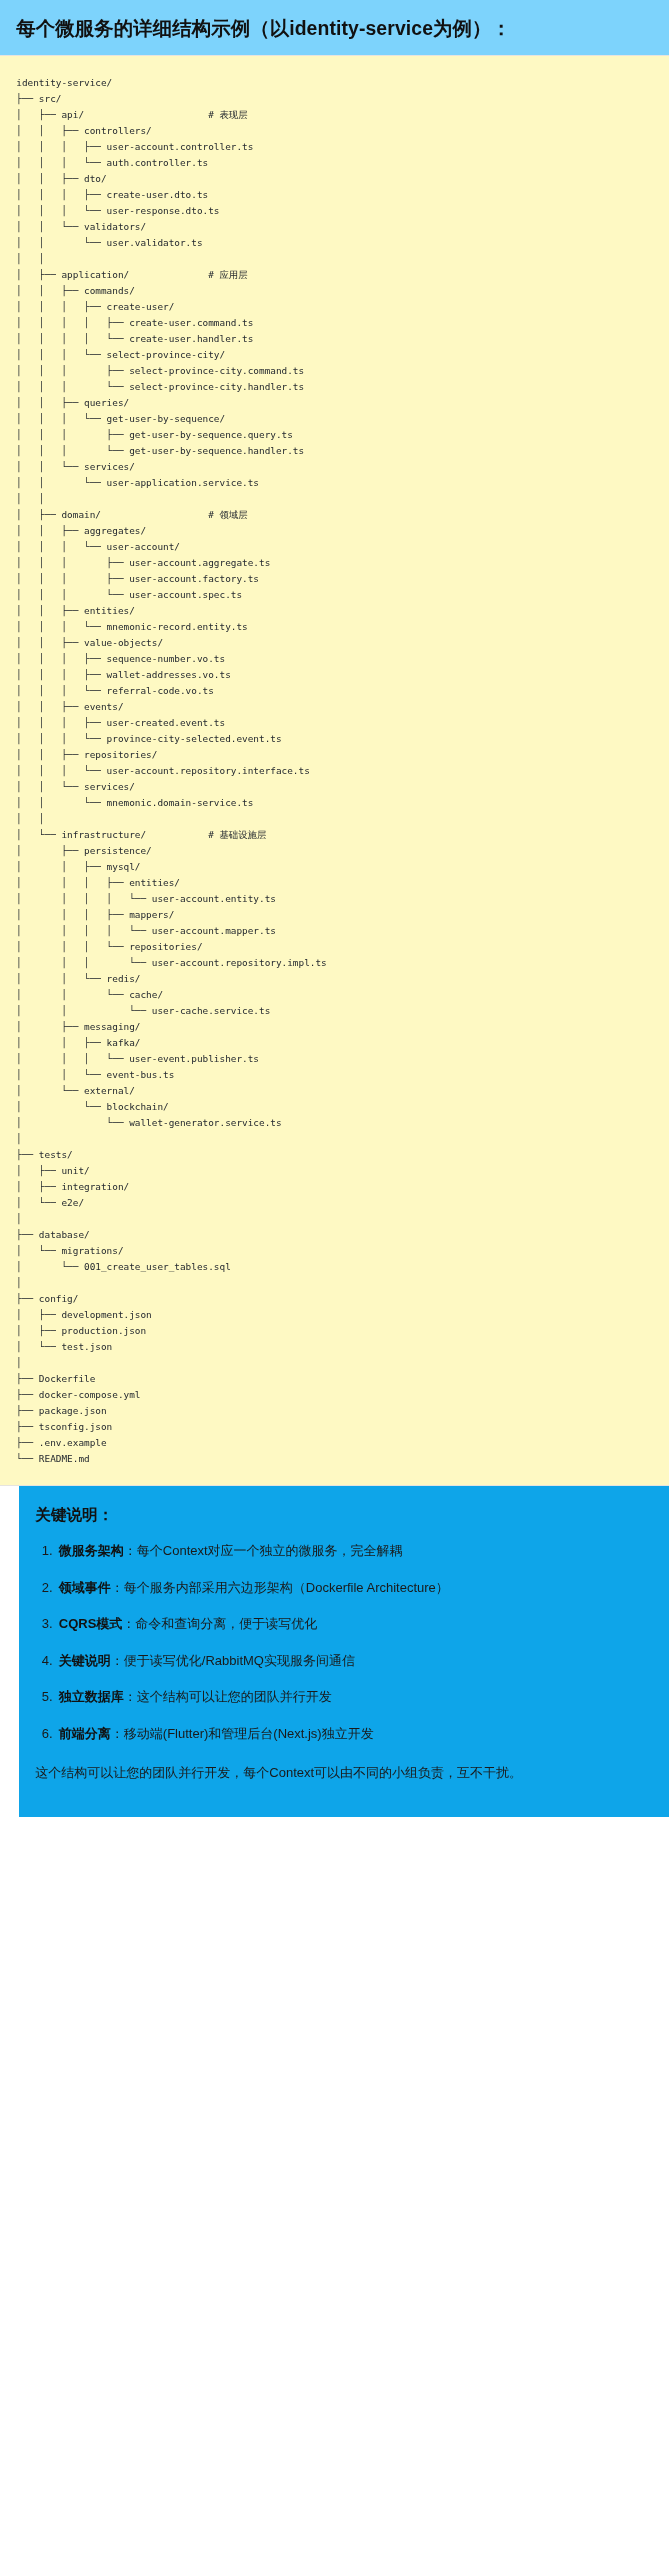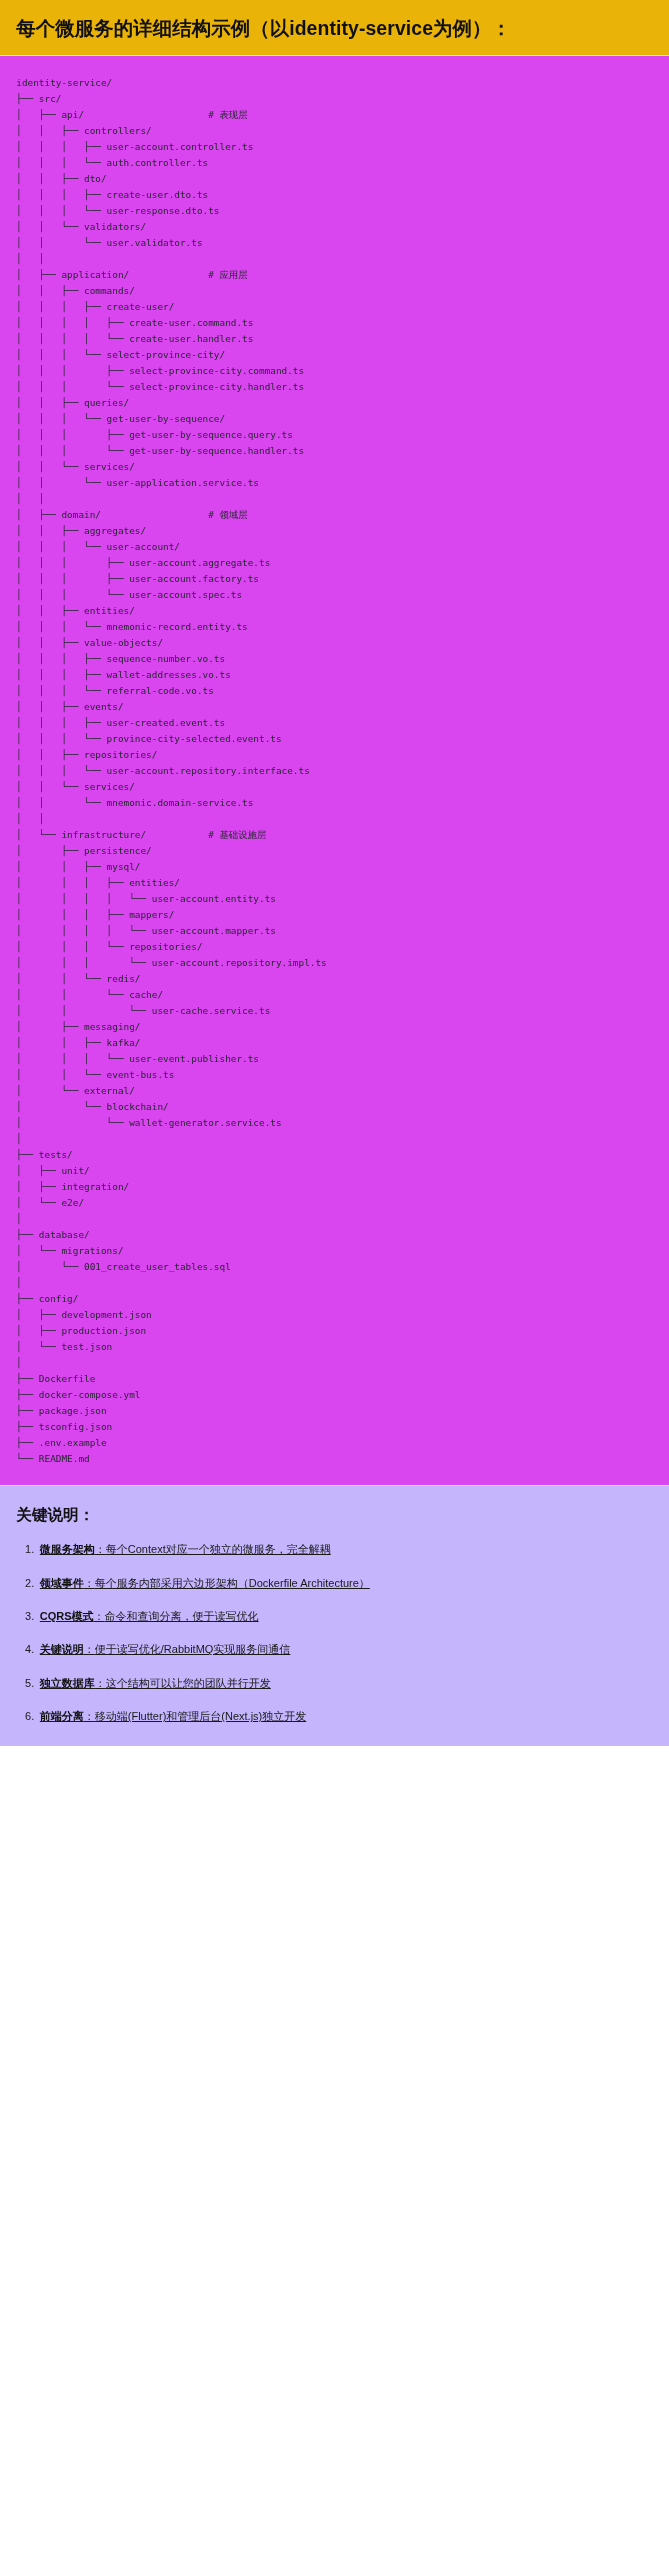--- a/index.html
+++ b/index.html
@@ -9,75 +9,75 @@
   }
   body {
     width: 669px;
     font-family: "Liberation Sans", sans-serif;
     color: #1f1f1f;
     -webkit-font-smoothing: antialiased;
   }
 
   
   .doc-header {
-    background: #eab308;
+    background: #7dd3fc;
     padding: 16.3px 16.3px 13.8px 16.3px;
     border-bottom: 0.6px solid #e6e4df;
   }
   .doc-title {
     font-family: "Liberation Sans", sans-serif;
     font-weight: bold;
     font-size: 19.4px;
     line-height: 1.3;
     color: #111111;
     margin: 0;
     letter-spacing: 0.1px;
   }
 
   
   .code-block {
-    background: #d946ef;
+    background: #fef9c3;
     padding: 19px 16.3px 17.5px 16.3px;
     border-bottom: 0.6px solid #e6e4df;
   }
   pre.tree {
     margin: 0;
     font-family: "DejaVu Sans Mono", "Liberation Mono", monospace;
     font-size: 9.4px;
     line-height: 16px;
     color: #24292f;
     white-space: pre;
     tab-size: 4;
     letter-spacing: 0px;
   }
 
   
   .notes-block {
-    background: #c4b5fd;
+    background: #0ea5e9;
     padding: 19px 16.3px 21px 16.3px;
+    margin-left: 19px;
   }
   .notes-title {
     font-weight: bold;
     font-size: 15.6px;
     color: #111111;
     margin: 0 0 16.3px 0;
     line-height: 1.3;
   }
   ol.notes-list {
     margin: 0;
     padding: 0 0 0 21px;
     list-style: decimal;
   }
   ol.notes-list > li {
-    font-size: 11px;
+    font-size: 13px;
     line-height: 1.55;
     color: #1a1a1a;
     margin-bottom: 16.3px;
     padding-left: 2.5px;
-    text-decoration: underline;
   }
   ol.notes-list > li:last-child { margin-bottom: 0; }
   .note-term {
     font-weight: bold;
     color: #111111;
   }
   .note-sep { color: #1a1a1a; }
   .note-desc { color: #1a1a1a; }
 
   .closing-line {
@@ -201,14 +201,15 @@
       <span class="note-term">关键说明</span><span class="note-sep">：</span><span class="note-desc">便于读写优化/RabbitMQ实现服务间通信</span>
     </li>
     <li>
       <span class="note-term">独立数据库</span><span class="note-sep">：</span><span class="note-desc">这个结构可以让您的团队并行开发</span>
     </li>
     <li>
       <span class="note-term">前端分离</span><span class="note-sep">：</span><span class="note-desc">移动端(Flutter)和管理后台(Next.js)独立开发</span>
     </li>
   </ol>
 
+  <p class="closing-line">这个结构可以让您的团队并行开发，每个Context可以由不同的小组负责，互不干扰。</p>
 </div>
 
 
 </body></html>

